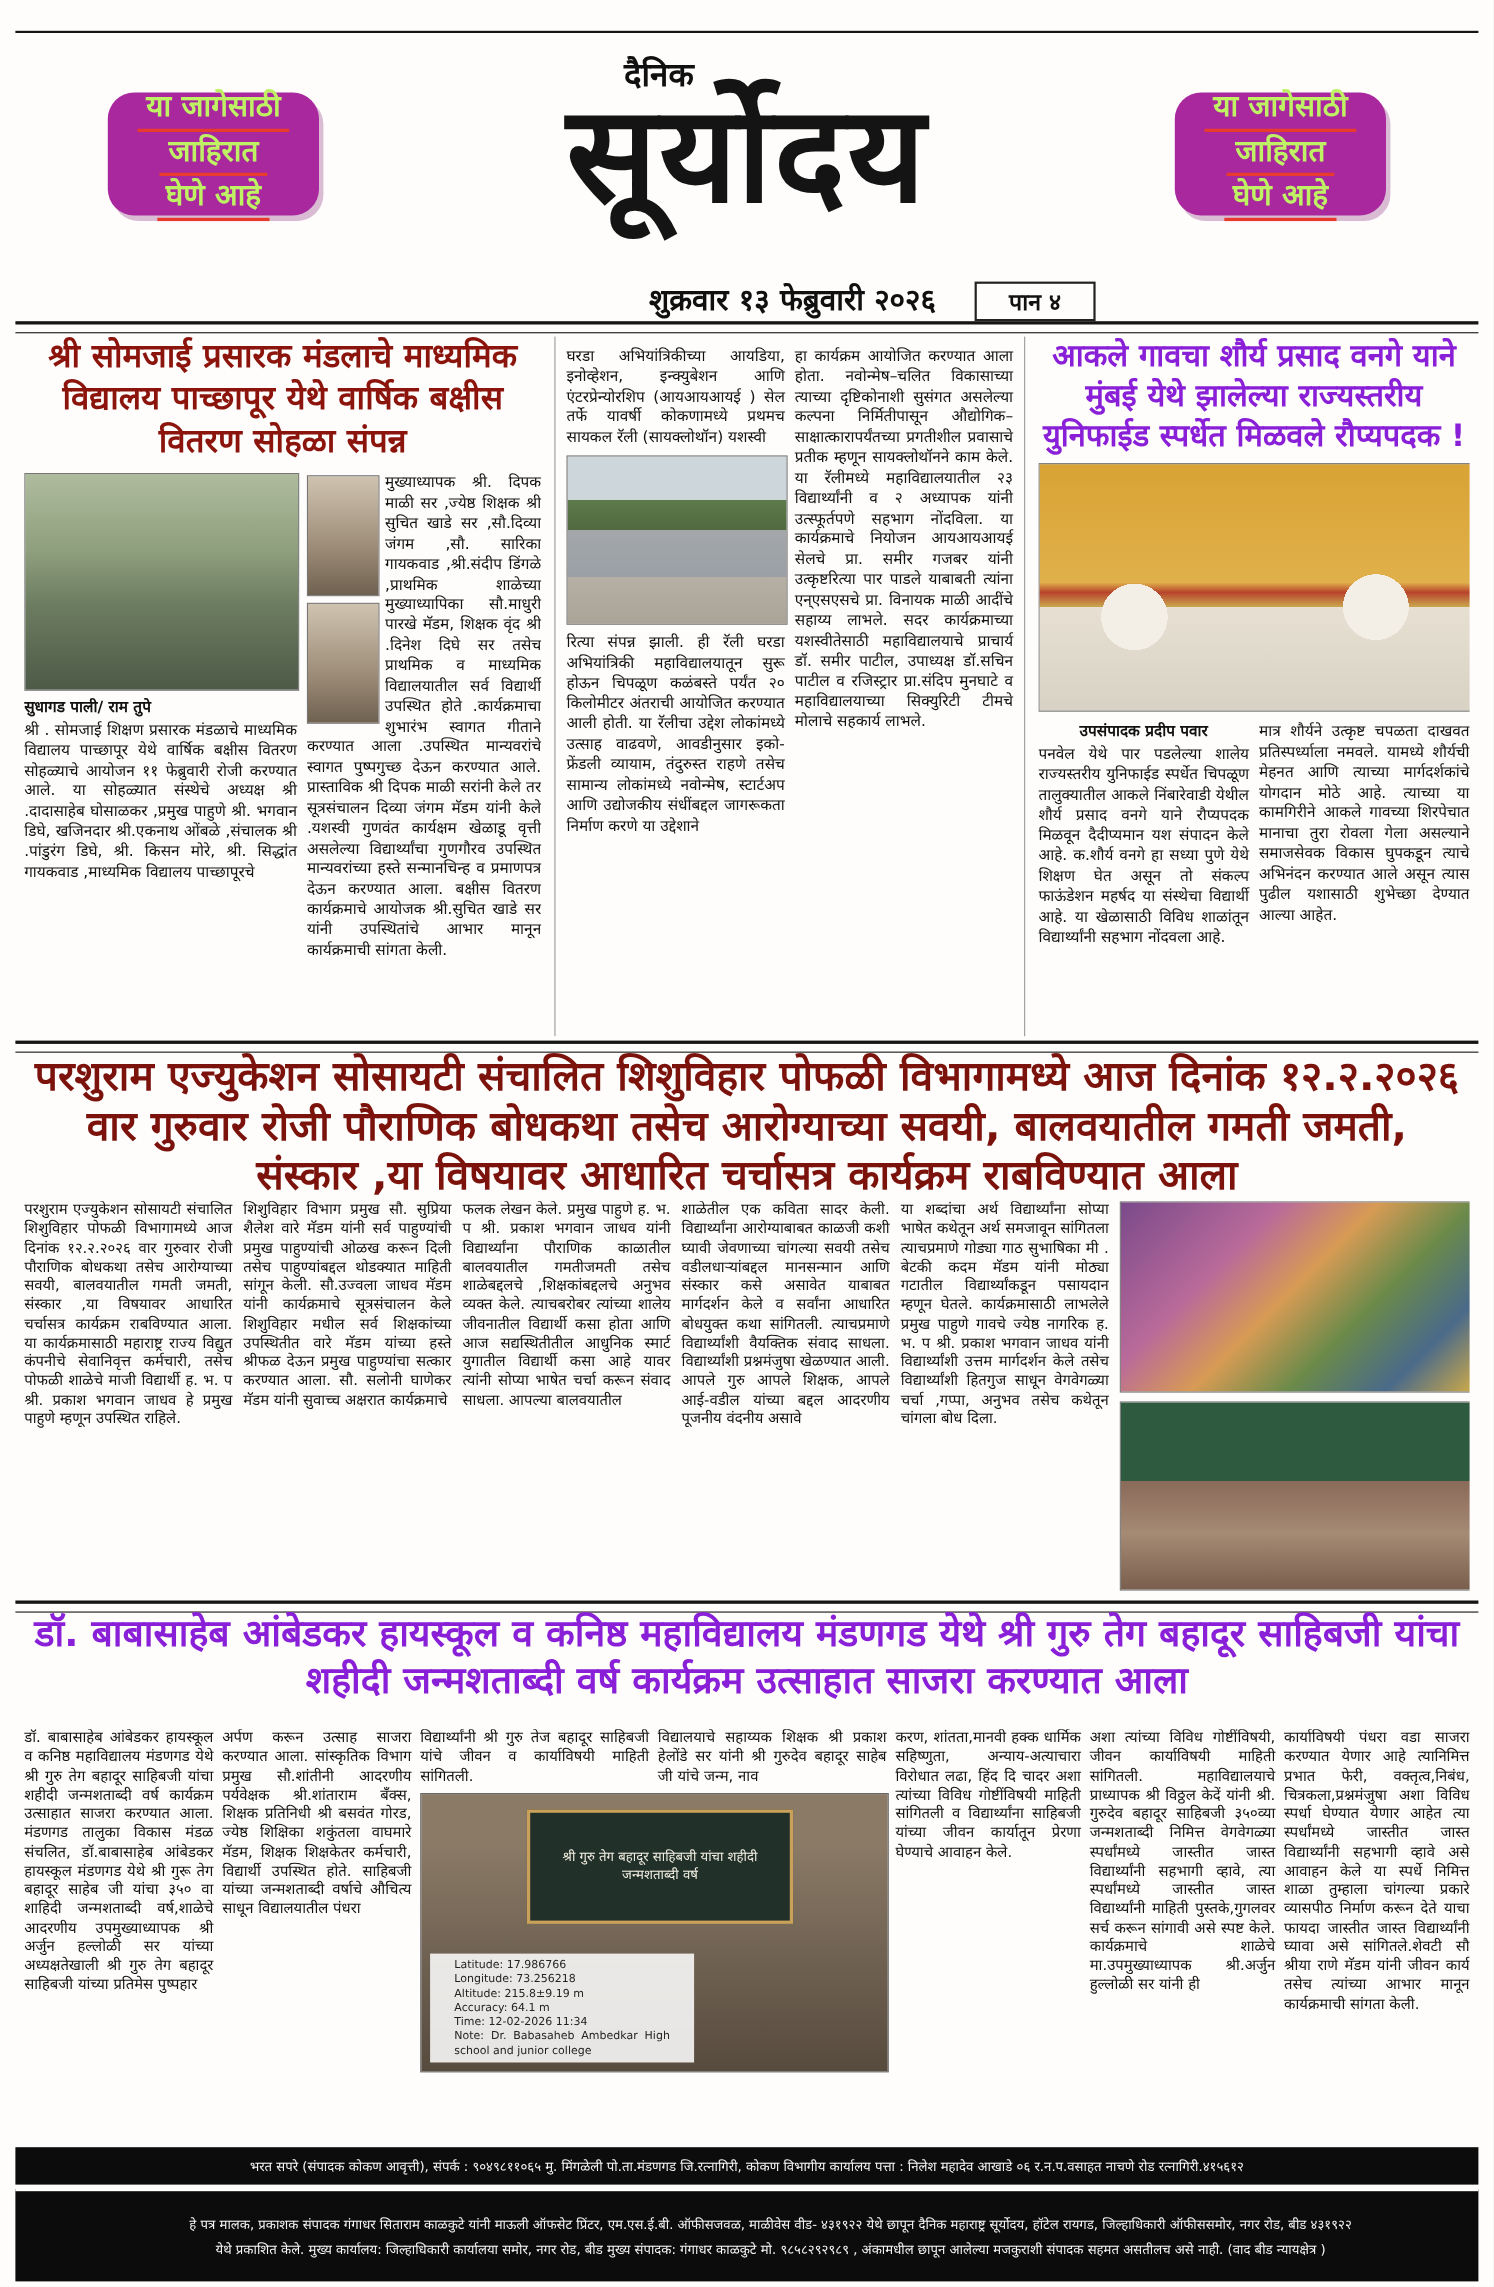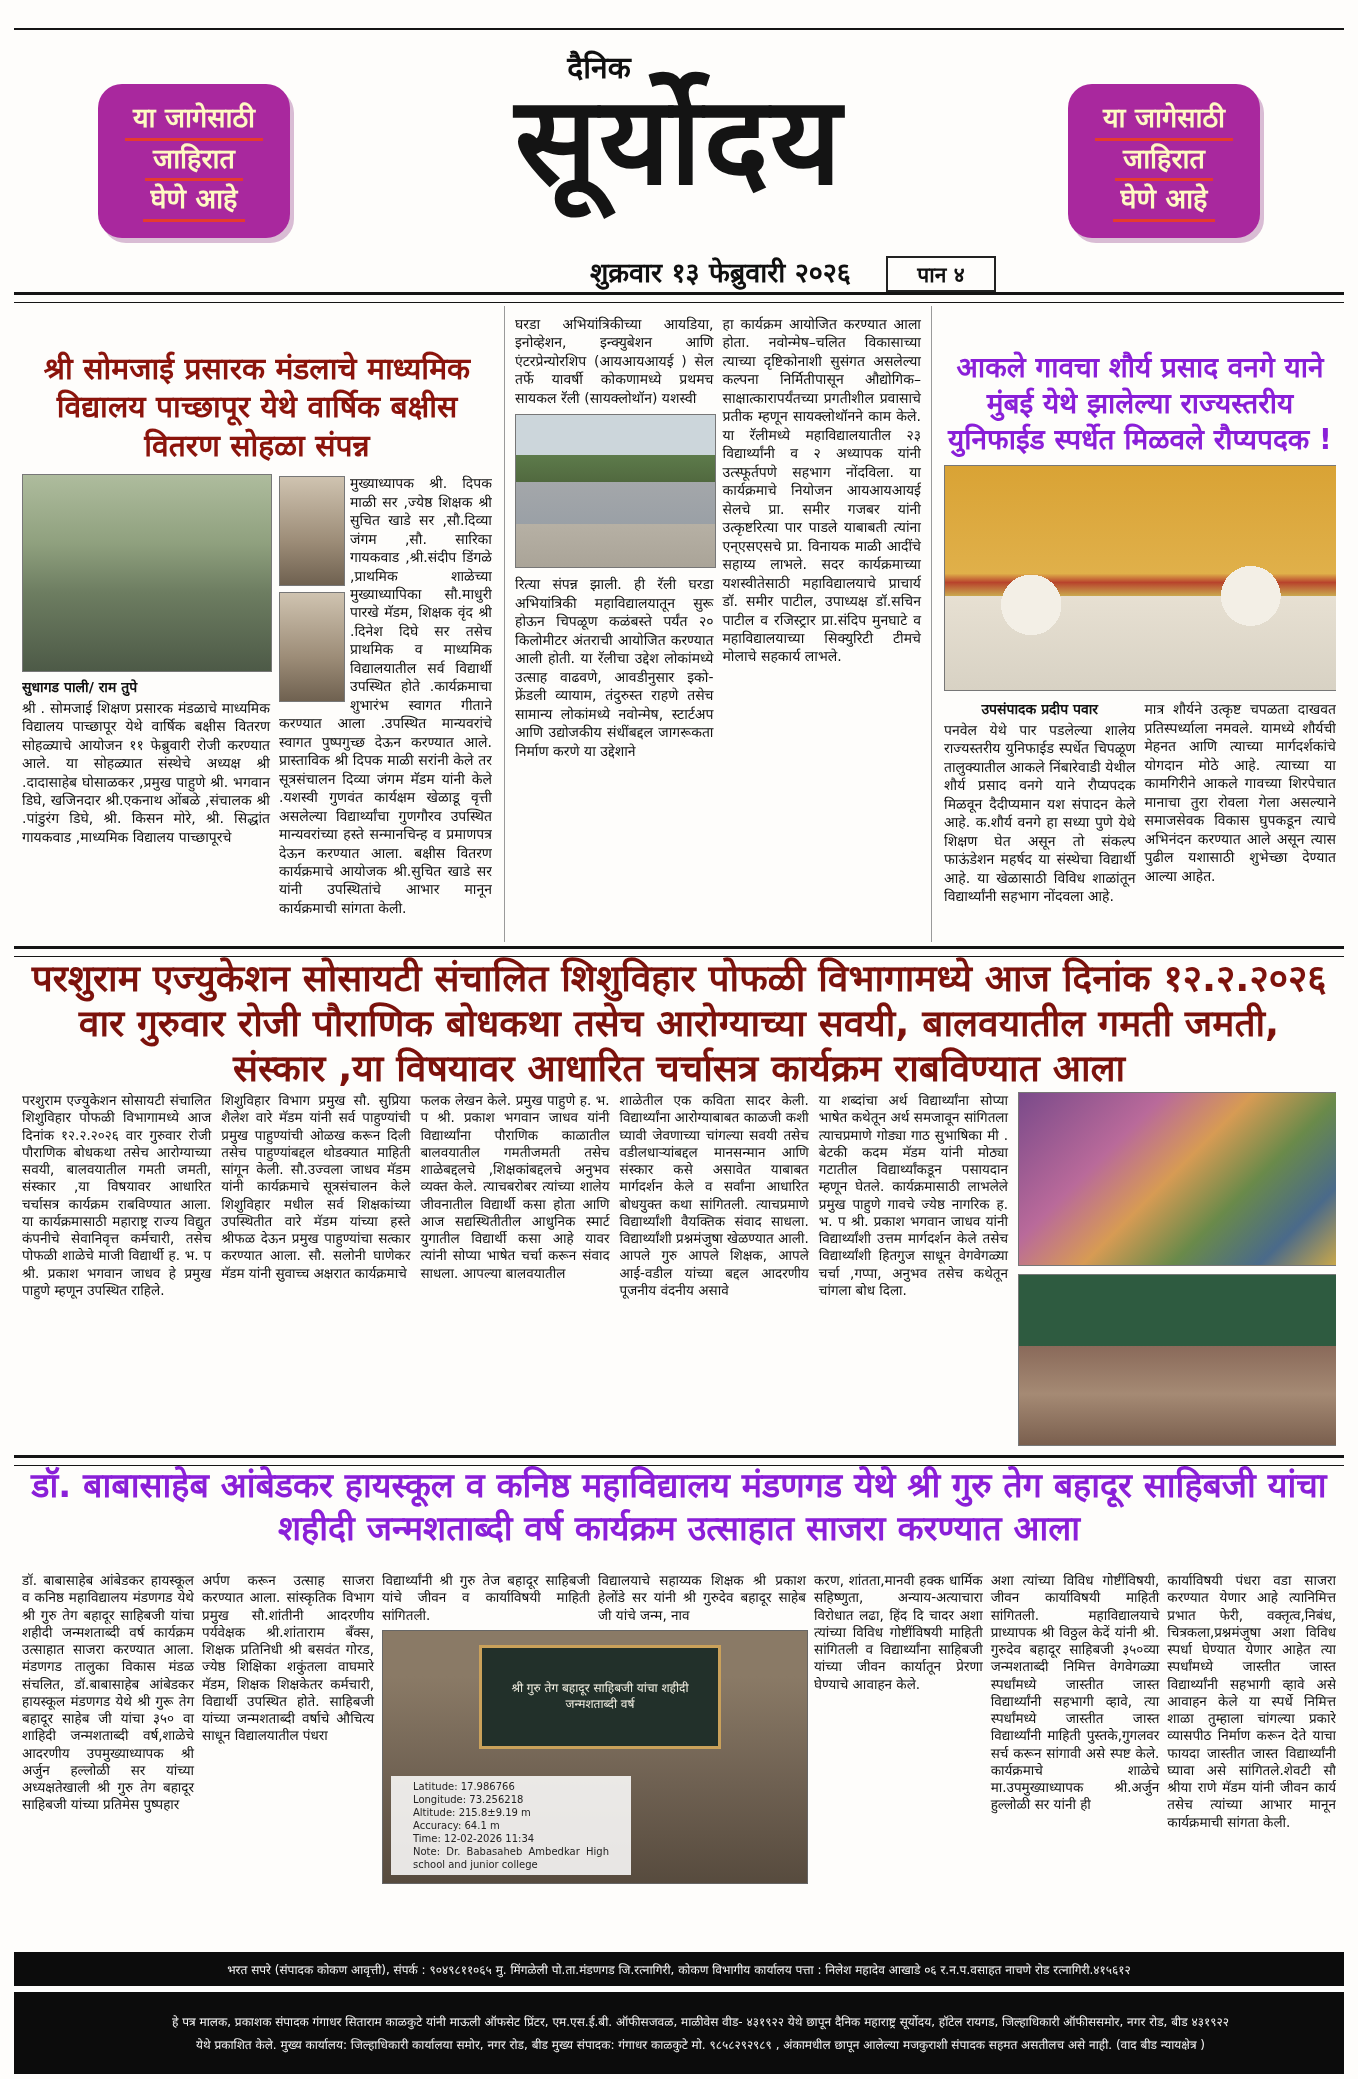--- a/index.html
+++ b/index.html
@@ -1,42 +1,42 @@
 <!DOCTYPE html>
 <html><head>
 <meta charset="utf-8">
 <style>
   html,body{margin:0;padding:0;background:#e8e8e8;}
   .page{position:relative;width:1358px;height:2079px;margin:0 auto;background:#fefdfb;
         font-family:"DejaVu Sans",sans-serif;color:#111;overflow:hidden;}
   .topline{position:absolute;top:28px;left:14px;right:14px;height:2px;background:#151515;}
 
   
-  .ad-box{position:absolute;top:84px;width:192px;height:154px;background:#a9289e;border-radius:24px;
-          color:#fef9c3;display:flex;flex-direction:column;justify-content:center;align-items:center;
+  .ad-box{position:absolute;top:84px;width:192px;height:112px;background:#a9289e;border-radius:24px;
+          color:#bef264;display:flex;flex-direction:column;justify-content:center;align-items:center;
           font-weight:bold;font-size:27px;box-shadow:4px 5px 0 #d9bcd4;}
   .ad-left{left:98px;}.ad-right{left:1068px;}
   .ad-line{border-bottom:3px solid #e63b2e;padding:1px 8px 3px;line-height:1.25;}
   .daily-label{position:absolute;top:46px;left:50%;margin-left:-150px;width:140px;text-align:center;
                font-size:30px;font-weight:bold;color:#101010;}
   .title{position:absolute;top:62px;left:0;right:0;text-align:center;font-size:122px;line-height:1.3;
          font-weight:800;color:#141414;letter-spacing:2px;}
   .dateline-date{position:absolute;top:253px;left:590px;font-size:27px;font-weight:bold;color:#101010;}
   .page-pill{position:absolute;top:256px;left:886px;width:106px;height:32px;border:2px solid #222;
              display:flex;align-items:center;justify-content:center;font-size:21px;font-weight:bold;}
   .rule-double{position:absolute;left:14px;right:14px;height:7px;border-top:3px solid #151515;border-bottom:1px solid #151515;}
   .rd1{top:292px;} .rd2{top:946px;} .rd3{top:1455px;}
 
   
   .top-section{position:absolute;top:306px;left:22px;right:22px;height:636px;display:flex;gap:12px;}
   .article{overflow:hidden;}
   .artA{width:470px;}
   .artB{width:406px;border-left:1px solid #9a9a9a;border-right:1px solid #9a9a9a;padding:0 10px;}
   .artC{flex:1;}
-  .hl{font-weight:bold;text-align:center;line-height:1.28;margin-top:44px;}
+  .hl{font-weight:bold;text-align:center;line-height:1.28;}
   .hlA{font-size:30px;color:#8b140c;}
   .hlB{font-size:27px;color:#17a351;}
   .hlC{font-size:28px;color:#8a1fd8;}
   .body-cols{display:flex;gap:9px;margin-top:9px;font-size:14px;line-height:1.32;text-align:justify;}
   .col{flex:1;min-width:0;}
   .byline{font-weight:bold;margin:6px 0 2px;}
   .photo{border:1px solid #777;}
   .photoA{width:100%;height:196px;background:
      linear-gradient(180deg,#aebc9d 0%,#8fa07e 35%,#6d7d61 60%,#4d5a47 100%);}
   .mini-photos{float:left;width:64px;margin:2px 7px 4px 0;display:flex;flex-direction:column;gap:6px;}

